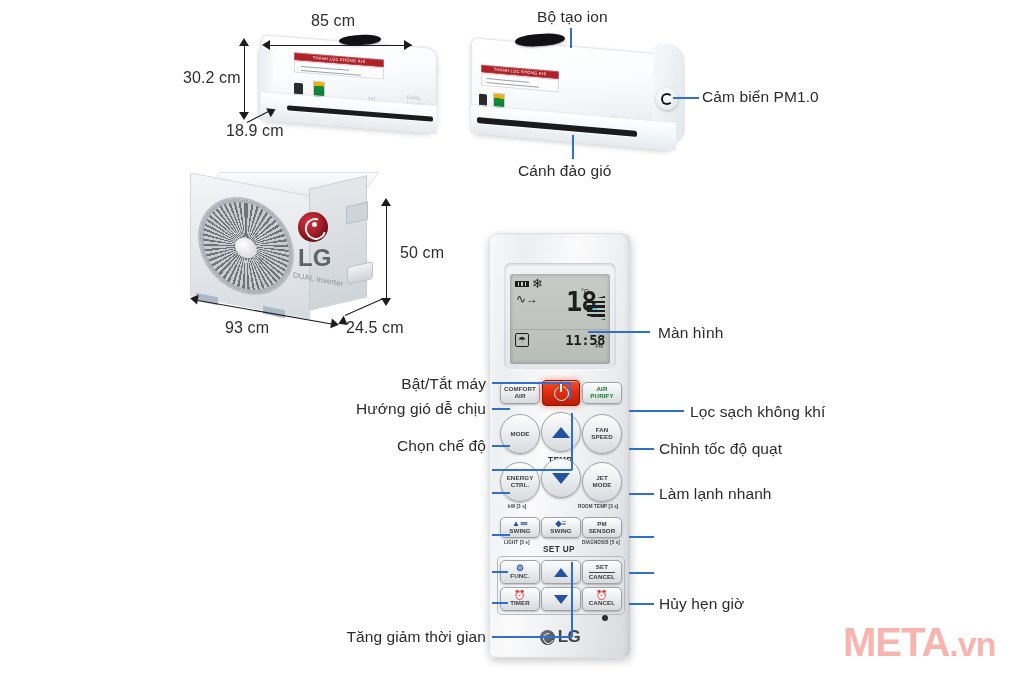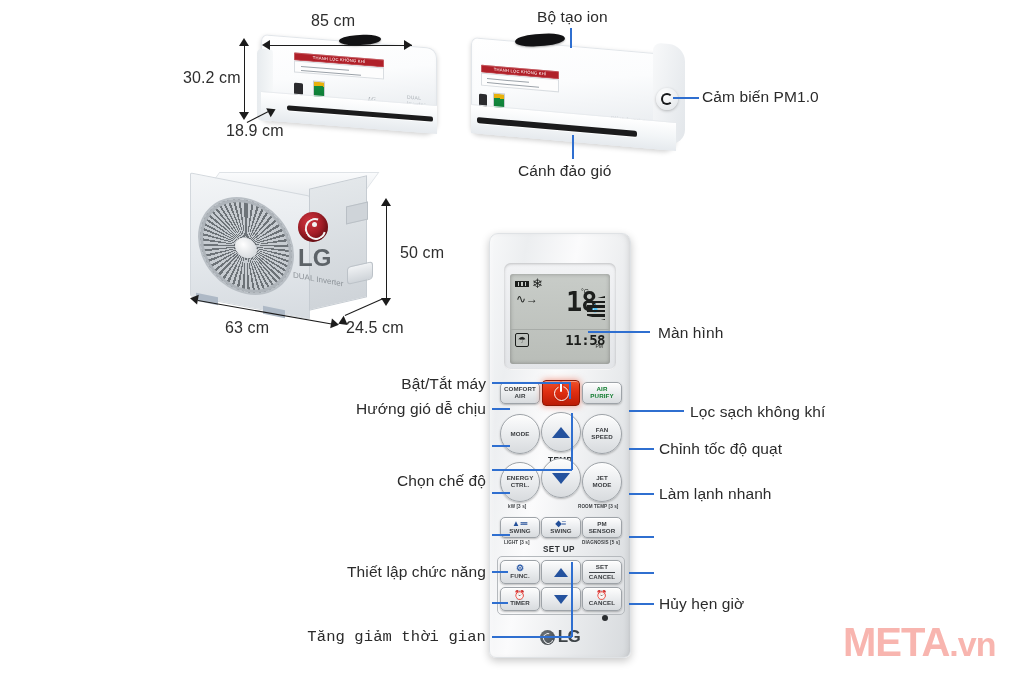--- a/index.html
+++ b/index.html
@@ -360,21 +360,21 @@
   </div>
 
   <div class="dimline dimv" style="left:386px; top:205px; height:98px;"></div>
   <div class="arrowhead" style="left:381px; top:198px; border-left:5px solid transparent;border-right:5px solid transparent;border-bottom:8px solid #1c1c1c;"></div>
   <div class="arrowhead" style="left:381px; top:298px; border-left:5px solid transparent;border-right:5px solid transparent;border-top:8px solid #1c1c1c;"></div>
   <div class="lbl dimtxt" style="left:400px; top:244px;">50 cm</div>
 
   <div class="dimline dimh" style="left:198px; top:300px; width:140px; transform:rotate(10deg); transform-origin:left center;"></div>
   <div class="arrowhead" style="left:190px; top:294px; border-top:5px solid transparent;border-bottom:5px solid transparent;border-right:8px solid #1c1c1c; transform:rotate(10deg);"></div>
   <div class="arrowhead" style="left:331px; top:319px; border-top:5px solid transparent;border-bottom:5px solid transparent;border-left:8px solid #1c1c1c; transform:rotate(10deg);"></div>
-  <div class="lbl dimtxt" style="left:225px; top:319px;">63 cm</div>
+  <div class="lbl dimtxt" style="left:225px; top:319px;">93 cm</div>
 
   <div class="dimline dimh" style="left:345px; top:315px; width:42px; transform:rotate(-24deg); transform-origin:left center;"></div>
   <div class="arrowhead" style="left:338px; top:317px; border-top:5px solid transparent;border-bottom:5px solid transparent;border-right:8px solid #1c1c1c; transform:rotate(-24deg);"></div>
   <div class="lbl dimtxt" style="left:346px; top:319px;">24.5 cm</div>
 
   <div id="remote">
 
     <div id="lcd-bezel">
       <div id="lcd">
         <div class="lcd-row1">
@@ -481,36 +481,35 @@
     </div>
   </div>
 
   <div class="lbl r" style="left:306px; top:375px; width:180px;">Bật/Tắt máy</div>
   <div class="line hline" style="left:492px; top:382px; width:78px;"></div>
   <div class="line vline" style="left:569px; top:382px; height:17px;"></div>
 
   <div class="lbl r" style="left:286px; top:400px; width:200px;">Hướng gió dễ chịu</div>
   <div class="line hline" style="left:492px; top:408px; width:18px;"></div>
 
-  <div class="lbl r" style="left:306px; top:437px; width:180px;margin-top:35px;">Chọn chế độ</div>
+  <div class="lbl r" style="left:306px; top:437px; width:180px;">Chọn chế độ</div>
   <div class="line hline" style="left:492px; top:445px; width:18px;"></div>
 
   <div class="line hline" style="left:492px; top:469px; width:80px;"></div>
   <div class="line vline" style="left:571px; top:413px; height:57px;"></div>
 
   <div class="line hline" style="left:492px; top:492px; width:18px;"></div>
 
   <div class="line hline" style="left:492px; top:534px; width:18px;"></div>
 
-  <div class="lbl r" style="left:286px; top:563px; width:200px;">Thiết lập chức năng</div>
   <div class="line hline" style="left:492px; top:571px; width:16px;"></div>
 
   <div class="line hline" style="left:492px; top:602px; width:16px;"></div>
 
-  <div class="lbl r" style="left:286px; top:628px; width:200px;font-family:Liberation Mono, monospace;">Tăng giảm thời gian</div>
+  <div class="lbl r" style="left:286px; top:628px; width:200px;">Tăng giảm thời gian</div>
   <div class="line hline" style="left:492px; top:636px; width:80px;"></div>
   <div class="line vline" style="left:571px; top:562px; height:75px;"></div>
 
   <div class="line hline" style="left:588px; top:331px; width:62px;"></div>
   <div class="lbl" style="left:658px; top:324px;text-align:center;">Màn hình</div>
 
   <div class="line hline" style="left:629px; top:410px; width:55px;"></div>
   <div class="lbl" style="left:690px; top:403px;">Lọc sạch không khí</div>
 
   <div class="line hline" style="left:629px; top:448px; width:25px;"></div>

